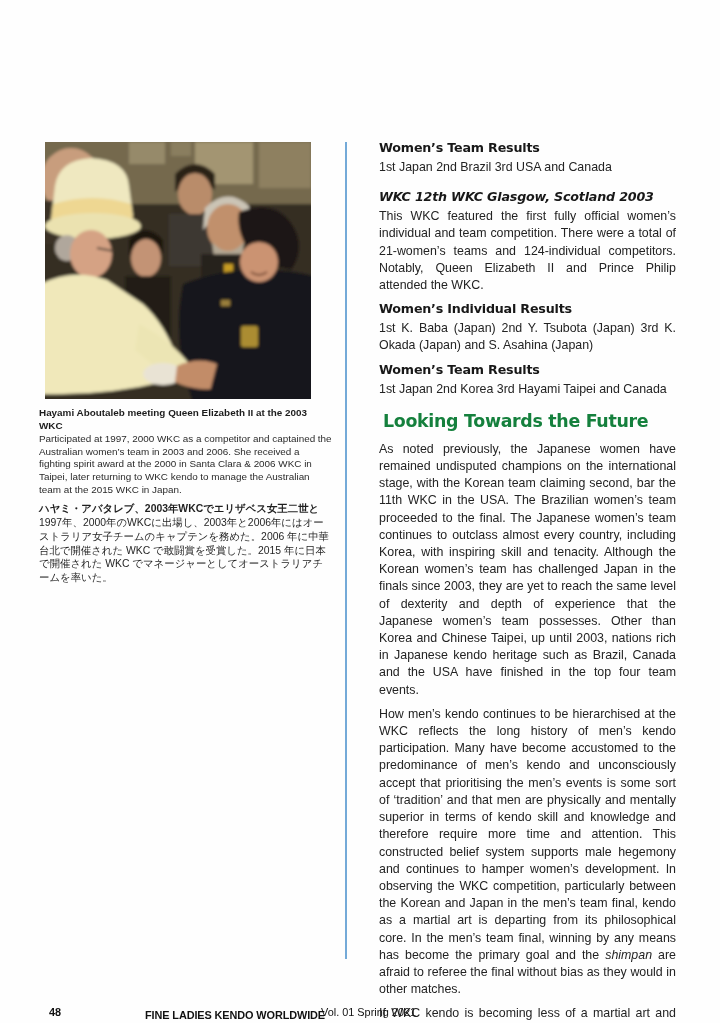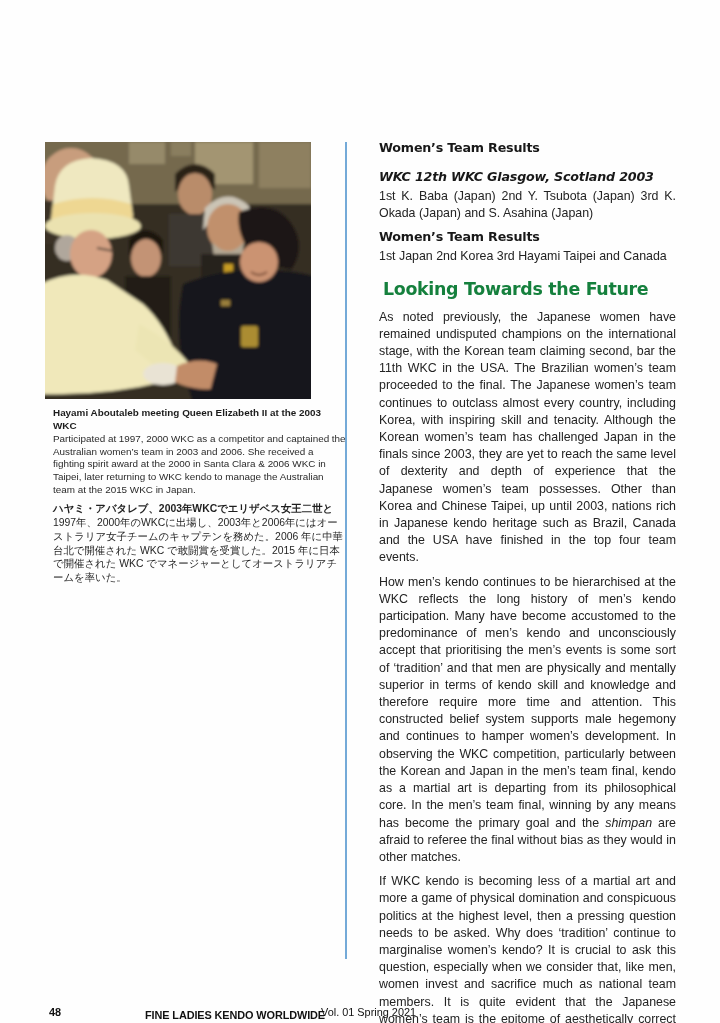--- a/index.html
+++ b/index.html
@@ -21,21 +21,21 @@
     position: absolute;
     left: 45px; top: 142px;
     width: 266px; height: 257px;
     overflow: hidden;
     background: #3a3226;
   }
   .photo-frame svg { display: block; }
 
   .caption {
     position: absolute;
-    left: 53px; top: 407px;
+    left: 39px; top: 407px;
     width: 293px;
   }
   .cap-title {
     margin: 0 0 1px 0;
     font-size: 9.9px; line-height: 12.6px;
     font-weight: bold; color: #1c1c1c;
   }
   .cap-body {
     margin: 0 0 6px 0;
     font-size: 9.9px; line-height: 12.6px;
@@ -167,23 +167,26 @@
   <div class="caption">
     <p class="cap-title">Hayami Aboutaleb meeting Queen Elizabeth II at the 2003 WKC</p>
     <p class="cap-body">Participated at 1997, 2000 WKC as a competitor and captained the Australian women’s team in 2003 and 2006. She received a fighting spirit award at the 2000 in Santa Clara &amp; 2006 WKC in Taipei, later returning to WKC kendo to manage the Australian team at the 2015 WKC in Japan.</p>
     <p class="cap-jp"><span class="jp-bold">ハヤミ・アバタレブ、2003年WKCでエリザベス女王二世と</span><span>　1997年、2000年のWKCに出場し、2003年と2006年にはオーストラリア女子チームのキャプテンを務めた。2006 年に中華台北で開催された WKC で敢闘賞を受賞した。2015 年に日本で開催された WKC でマネージャーとしてオーストラリアチームを率いた。</span></p>
   </div>
 
   <div class="divider"></div>
 
   <div class="article">
     <h3>Women’s Team Results</h3>
+    <p class="res">1st Japan 2nd Brazil 3rd USA and Canada</p>
 
     <h3 class="italic">WKC 12th WKC Glasgow, Scotland 2003</h3>
-
+    <p class="body">This WKC featured the first fully official women’s individual and team competition. There were a total of 21-women’s teams and 124-individual competitors. Notably, Queen Elizabeth II and Prince Philip attended the WKC.</p>
+
+    <h3>Women’s Individual Results</h3>
     <p class="body">1st K. Baba (Japan) 2nd Y. Tsubota (Japan) 3rd K. Okada (Japan) and S. Asahina (Japan)</p>
 
     <h3>Women’s Team Results</h3>
     <p class="res">1st Japan 2nd Korea 3rd Hayami Taipei and Canada</p>
 
     <h2>Looking Towards the Future</h2>
     <p class="body">As noted previously, the Japanese women have remained undisputed champions on the international stage, with the Korean team claiming second, bar the 11th WKC in the USA. The Brazilian women’s team proceeded to the final. The Japanese women’s team continues to outclass almost every country, including Korea, with inspiring skill and tenacity. Although the Korean women’s team has challenged Japan in the finals since 2003, they are yet to reach the same level of dexterity and depth of experience that the Japanese women’s team possesses. Other than Korea and Chinese Taipei, up until 2003, nations rich in Japanese kendo heritage such as Brazil, Canada and the USA have finished in the top four team events.</p>
     <p class="body"><span>How men’s kendo continues to be hierarchised at the WKC reflects the long history of men’s kendo participation. Many have become accustomed to the predominance of men’s kendo and unconsciously accept that prioritising the men’s events is some sort of ‘tradition’ and that men are physically and mentally superior in terms of kendo skill and knowledge and therefore require more time and attention. This constructed belief system supports male hegemony and continues to hamper women’s development. In observing the WKC competition, particularly between the Korean and Japan in the men’s team final, kendo as a martial art is departing from its philosophical core. In the men’s team final, winning by any means has become the primary goal and the </span><em>shimpan</em><span> are afraid to referee the final without bias as they would in other matches.</span></p>
     <p class="body">If WKC kendo is becoming less of a martial art and more a game of physical domination and conspicuous politics at the highest level, then a pressing question needs to be asked. Why does ‘tradition’ continue to marginalise women’s kendo? It is crucial to ask this question, especially when we consider that, like men, women invest and sacrifice much as national team members. It is quite evident that the Japanese women’s team is the epitome of aesthetically correct kendo. At the WKC, Competitors and spectators are more often commenting on how the women’s competition exhibits a higher level of kendo skill than the physical brute strength often seen in the men’s matches.</p>
 

